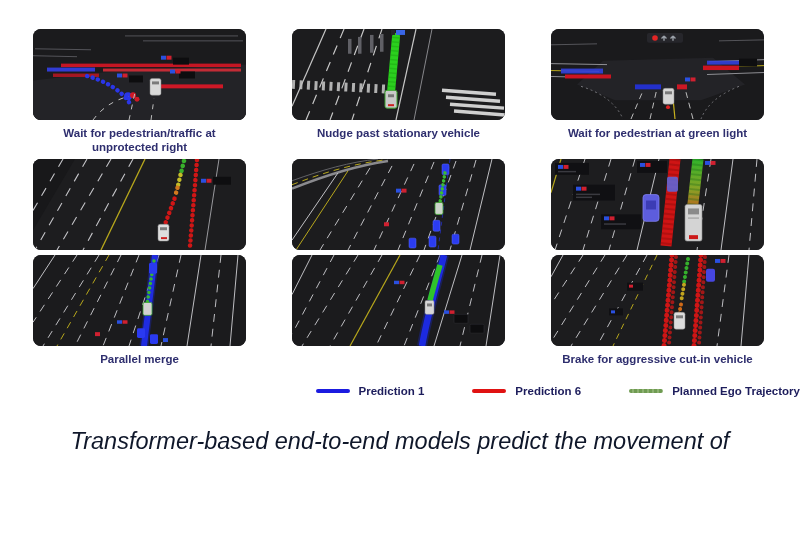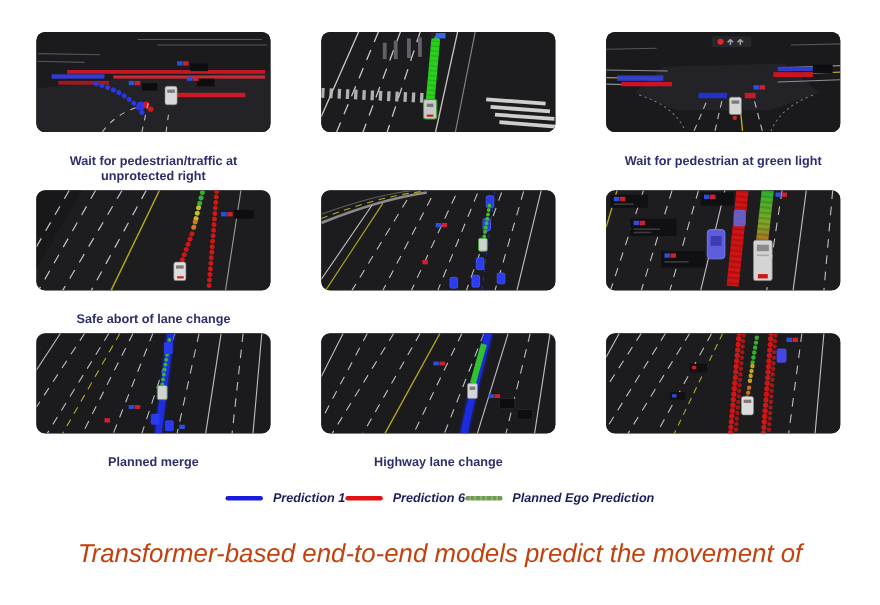--- a/index.html
+++ b/index.html
@@ -2,29 +2,29 @@
 <html><head>
 <meta charset="utf-8">
 <style>
   html, body { margin:0; padding:0; width:800px; height:550px; background:#ffffff; overflow:hidden; }
   body { font-family:"Liberation Sans", sans-serif; }
   .figure { padding-top:29px; }
   .grid { width:731px; margin-left:33px; display:grid; grid-template-columns:repeat(3,213px); column-gap:46px; }
   .tile { margin:0 0 5px 0; }
   .scene { width:213px; height:91px; border-radius:8px; overflow:hidden; background:#1c1c1e; }
   .scene svg { display:block; width:100%; height:100%; }
-  .tile-caption { margin-top:20px; text-align:center; font-size:11.5px; font-weight:600; color:#2e2e6e; line-height:14px; }
-  .legend { display:flex; justify-content:center; align-items:center; margin-top:14px;font-style:italic; }
+  .tile-caption { margin-top:6px; text-align:center; font-size:11.5px; font-weight:600; color:#2e2e6e; line-height:14px; }
+  .legend { display:flex; justify-content:flex-end; align-items:center; gap:48px; margin-top:14px; }
   .legend-item { display:flex; align-items:center; gap:9px; }
   .swatch { width:34px; height:4.5px; border-radius:2.5px; }
   .swatch.p1 { background:#1b1be0; }
   .swatch.p2 { background:#e01212; }
   .swatch.ego { background:repeating-linear-gradient(90deg,#6f9b52 0 3px,#8db171 3px 5px); }
   .legend-label { font-size:11.5px; font-weight:600; color:#1d1d5c; }
-  .main-caption { margin:27px auto 4px; text-align:center; font-style:italic; color:#c2410c; font-size:23.5px; line-height:34px; }
+  .main-caption { margin:27px auto 4px; text-align:center; font-style:italic; color:#0f172a; font-size:23.5px; line-height:34px; }
 </style>
 </head>
 <body>
 
 <div class="figure">
 
   <div class="grid">
 
     <figure class="tile">
       <div class="scene">
@@ -94,20 +94,21 @@
           <rect x="104" y="1" width="9" height="5" fill="#3a66e8"></rect>
           <rect x="99" y="1" width="4" height="5" fill="#26262a"></rect>
           <g stroke="#cfcfcf" stroke-width="3.5">
             <line x1="150" y1="62" x2="204" y2="66"></line>
               <line x1="154" y1="69" x2="208" y2="73"></line>
             <line x1="158" y1="76" x2="212" y2="80"></line>
               <line x1="162" y1="83" x2="213" y2="87"></line>
           </g>
         </svg>
       </div>
+      <figcaption class="tile-caption">Nudge past stationary vehicle</figcaption>
     </figure>
 
     <figure class="tile">
       <div class="scene">
         <svg viewBox="0 0 213 92" preserveAspectRatio="none">
           <rect width="213" height="92" fill="#1a1a1c"></rect>
           <g stroke="#55555a" stroke-width="1">
             <line x1="0" y1="16" x2="46" y2="15"></line>
               <line x1="168" y1="12" x2="213" y2="11"></line>
           </g>
@@ -170,21 +171,20 @@
             <path d="M164,1 L157,88" stroke="#d01616"></path>
           </g>
           <rect x="125" y="66" width="11" height="17" rx="2" fill="#dedede" stroke="#8a8a8a" stroke-width="0.5"></rect>
           <rect x="127" y="69" width="7" height="3" fill="#7a7a7a"></rect>
           <rect x="128" y="79" width="6" height="2" fill="#cc2222"></rect>
           <rect x="168" y="20" width="5" height="4" fill="#2a50e0"></rect>
             <rect x="173.5" y="20" width="5" height="4" fill="#d02030"></rect>
           <rect x="180" y="18" width="18" height="8" fill="#0e0e10"></rect>
         </svg>
       </div>
-      <figcaption class="tile-caption">Safe abort of lane change</figcaption>
     </figure>
 
     <figure class="tile">
       <div class="scene">
         <svg viewBox="0 0 213 92" preserveAspectRatio="none">
           <rect width="213" height="92" fill="#1c1c1e"></rect>
           <path d="M0,30 C32,17 62,7 96,2" stroke="#8a8a8e" stroke-width="2.5" fill="none"></path>
           <path d="M0,22 C30,11 58,3 86,0" stroke="#626266" stroke-width="1" fill="none"></path>
           <path d="M0,26 C31,14 60,5 92,1" stroke="#b8a81c" stroke-width="1" stroke-dasharray="6 5" fill="none"></path>
           <line x1="46" y1="14" x2="0" y2="82" stroke="#c2c2c6" stroke-width="1"></line>
@@ -293,21 +293,21 @@
           <rect x="116" y="8" width="8" height="11" rx="1.5" fill="#2a3af0"></rect>
           <rect x="110" y="48" width="9" height="13" rx="1.5" fill="#d2d2d2" stroke="#3aa32e" stroke-width="0.8"></rect>
           <rect x="104" y="74" width="8" height="10" rx="1.5" fill="#2a3af0"></rect>
           <rect x="117" y="80" width="8" height="10" rx="1.5" fill="#2a3af0"></rect>
           <rect x="84" y="66" width="5" height="3.5" fill="#2a50e0"></rect>
             <rect x="89.5" y="66" width="5" height="3.5" fill="#d02030"></rect>
           <rect x="130" y="84" width="5" height="4" fill="#2a50e0"></rect>
           <rect x="62" y="78" width="5" height="4" fill="#d02030"></rect>
         </svg>
       </div>
-      <figcaption class="tile-caption">Planned merge</figcaption>
+      <figcaption class="tile-caption">Parallel merge</figcaption>
     </figure>
 
     <figure class="tile">
       <div class="scene">
         <svg viewBox="0 0 213 92" preserveAspectRatio="none">
           <rect width="213" height="92" fill="#1b1b1d"></rect>
           <line x1="20" y1="0" x2="0" y2="40" stroke="#c0c0c4" stroke-width="1"></line>
           <g stroke="#c0c0c4" stroke-width="1" stroke-dasharray="8 7">
             <line x1="42" y1="0" x2="0" y2="80"></line>
               <line x1="66" y1="0" x2="10" y2="92"></line>
@@ -325,21 +325,20 @@
           <rect x="133" y="46" width="9" height="14" rx="1.5" fill="#d6d6d6" stroke="#8a8a8a" stroke-width="0.5"></rect>
           <rect x="135" y="49" width="5" height="3" fill="#7a7a7a"></rect>
           <rect x="162" y="60" width="14" height="9" rx="1" fill="#0d0d0f" stroke="#2e2e33" stroke-width="0.6"></rect>
           <rect x="178" y="70" width="14" height="9" rx="1" fill="#0d0d0f" stroke="#2e2e33" stroke-width="0.6"></rect>
           <rect x="152" y="56" width="5" height="3.5" fill="#2a50e0"></rect>
             <rect x="157.5" y="56" width="5" height="3.5" fill="#d02030"></rect>
           <rect x="102" y="26" width="5" height="3.5" fill="#2a50e0"></rect>
             <rect x="107.5" y="26" width="5" height="3.5" fill="#d02030"></rect>
         </svg>
       </div>
-      <figcaption class="tile-caption">Highway lane change</figcaption>
     </figure>
 
     <figure class="tile">
       <div class="scene">
         <svg viewBox="0 0 213 92" preserveAspectRatio="none">
           <rect width="213" height="92" fill="#1c1c1e"></rect>
           <line x1="12" y1="0" x2="0" y2="22" stroke="#c0c0c4" stroke-width="1"></line>
           <g stroke="#c0c0c4" stroke-width="1" stroke-dasharray="8 7">
             <line x1="32" y1="0" x2="0" y2="50"></line>
               <line x1="54" y1="0" x2="0" y2="88"></line>
@@ -362,36 +361,37 @@
           <rect x="125" y="61" width="7" height="3" fill="#7a7a7a"></rect>
           <rect x="155" y="14" width="9" height="13" rx="2" fill="#4646e0"></rect>
           <rect x="164" y="4" width="5" height="4" fill="#2a50e0"></rect>
             <rect x="169.5" y="4" width="5" height="4" fill="#d02030"></rect>
           <rect x="76" y="28" width="16" height="8" fill="#101013"></rect>
           <rect x="78" y="30" width="4" height="3" fill="#d02030"></rect>
           <rect x="58" y="54" width="14" height="7" fill="#101013"></rect>
           <rect x="60" y="56" width="4" height="3" fill="#2a50e0"></rect>
         </svg>
       </div>
+      <figcaption class="tile-caption">Brake for aggressive cut-in vehicle</figcaption>
     </figure>
 
   </div>
 
   <div class="legend">
     <div class="legend-item">
       <span class="swatch p1"></span>
       <span class="legend-label">Prediction 1</span>
     </div>
     <div class="legend-item">
       <span class="swatch p2"></span>
       <span class="legend-label">Prediction 6</span>
     </div>
     <div class="legend-item">
       <span class="swatch ego"></span>
-      <span class="legend-label">Planned Ego Prediction</span>
+      <span class="legend-label">Planned Ego Trajectory</span>
     </div>
   </div>
 
   <div class="main-caption">
     <div>Transformer-based end-to-end models predict the movement of</div>
   </div>
 
 </div>
 
 </body></html>

